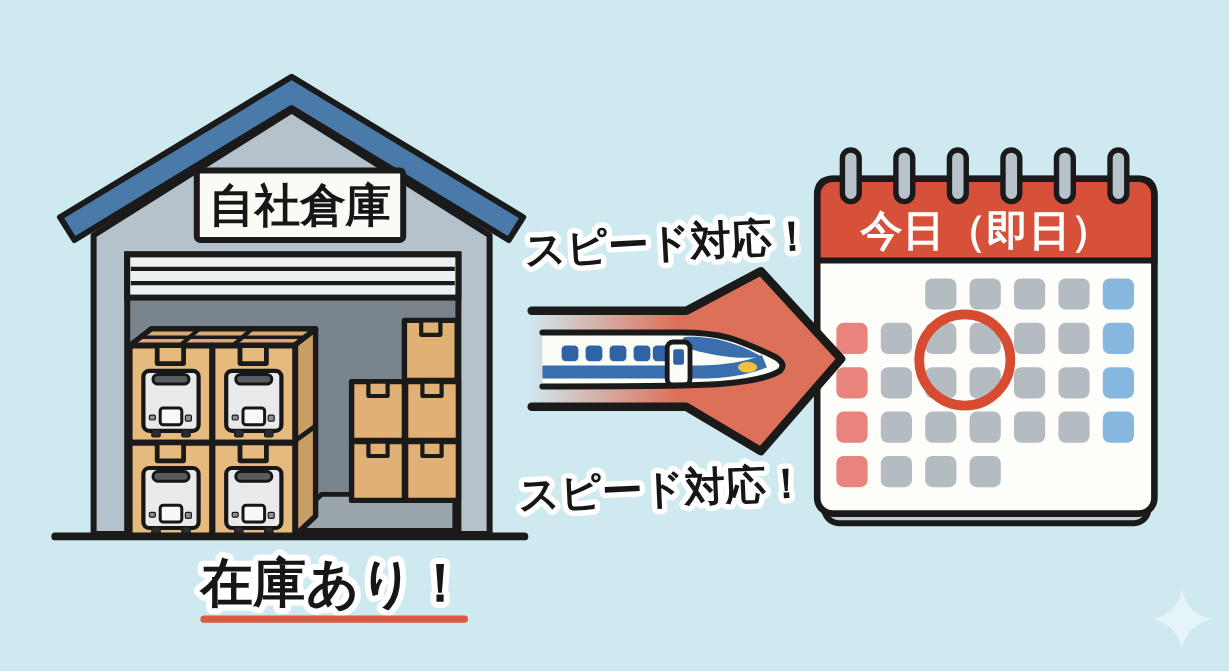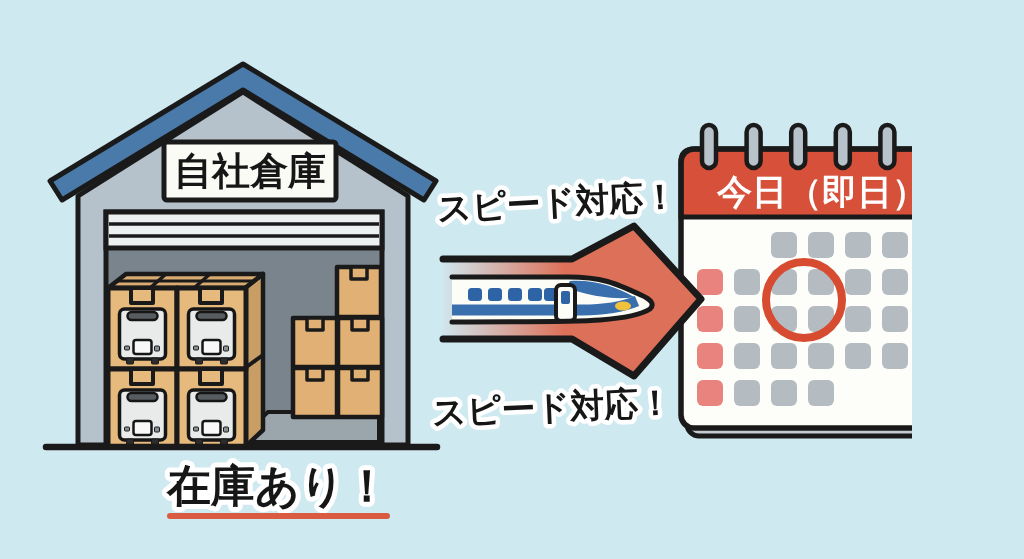--- a/index.html
+++ b/index.html
@@ -1,16 +1,16 @@
 <!DOCTYPE html>
 <html><head>
 <meta charset="utf-8">
 <style>
   html,body{margin:0;padding:0;background:#cfe9f1;}
-  .stage{position:relative;width:912px;height:559px;overflow:hidden;
+  .stage{position:relative;width:1024px;height:559px;overflow:hidden;
          font-family:"Liberation Sans","DejaVu Sans",sans-serif;}
   svg{display:block}
   text{font-family:"Liberation Sans","DejaVu Sans",sans-serif;font-weight:bold;}
   .halo{paint-order:stroke;stroke:#ffffff;stroke-linejoin:round;}
 </style>
 </head>
 <body>
 
 <div class="stage">
 <svg width="1024" height="559" viewBox="0 0 1024 559">

